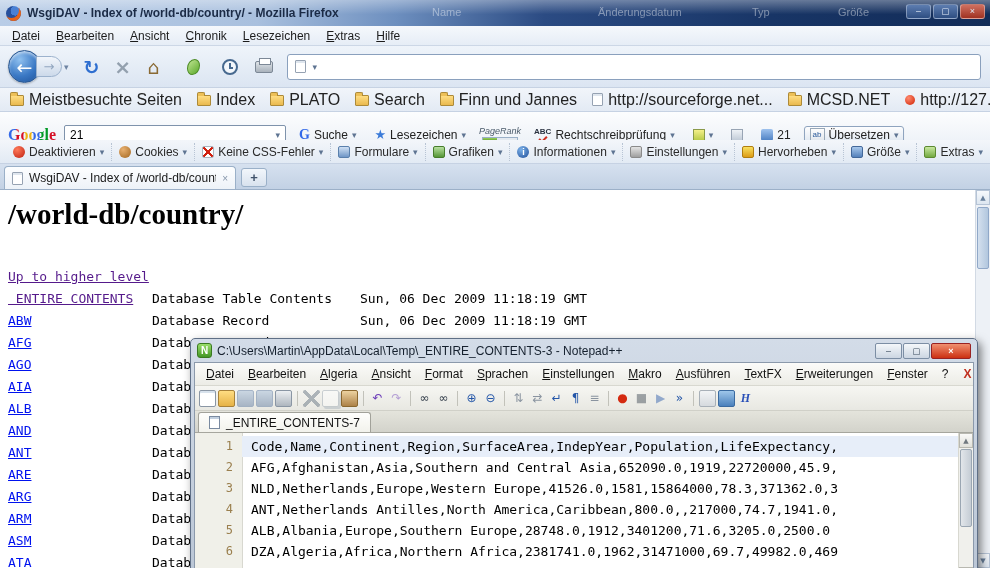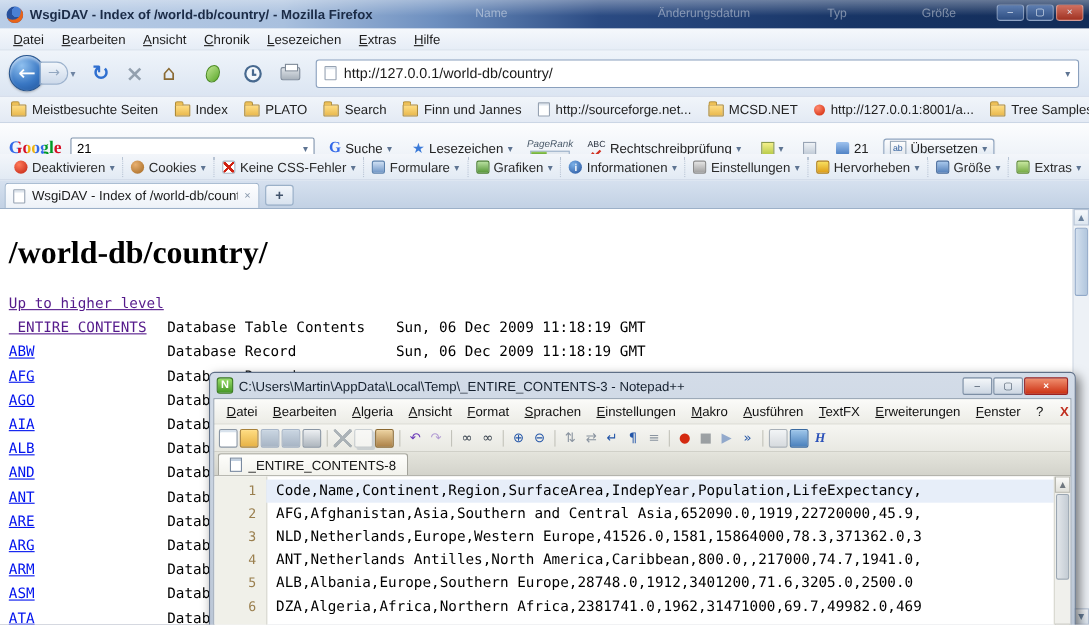--- a/index.html
+++ b/index.html
@@ -50,21 +50,21 @@
     background:linear-gradient(#dfe4e9,#a9b2bc);position:relative}
   .ic-printer::before{content:"";position:absolute;left:3px;top:-4px;width:10px;height:5px;background:#fff;border:1px solid #7c8896}
   .urlbar{flex:1;height:26px;margin:0 9px 0 10px;background:#fff;border:1px solid #8aa0bd;border-radius:3px;
     display:flex;align-items:center;padding:0 7px;font-size:13px;color:#1a1a1a;gap:7px}
   .urltext{flex:1;white-space:nowrap;overflow:hidden}
   .ic-page{width:11px;height:13px;background:#fff;border:1px solid #96a2b2;border-radius:1px;box-shadow:inset 0 2px 0 #dfe6ee;flex:none}
   .dd{color:#5e7492;font-size:9px}
 
   .ff-bookmarks{position:absolute;left:0;top:88px;width:100%;height:24px;
     background:linear-gradient(#f1f5fa,#e3eaf4);border-bottom:1px solid #c6d2e3;
-    display:flex;align-items:center;gap:15px;padding:0 10px;font-size:12px;color:#222;white-space:nowrap;overflow:hidden}
+    display:flex;align-items:center;gap:15px;padding:0 10px;font-size:16px;color:#222;white-space:nowrap;overflow:hidden}
   .bm{display:flex;align-items:center;gap:5px}
   .ic-folder{width:14px;height:11px;border-radius:1px;border:1px solid #ad8a38;
     background:linear-gradient(#ffdd82,#e9b94e);position:relative;flex:none;margin-top:2px}
   .ic-folder::before{content:"";position:absolute;top:-4px;left:-1px;width:6px;height:3px;background:#edc058;
     border:1px solid #ad8a38;border-bottom:none;border-radius:2px 2px 0 0}
   .ic-reddot{width:10px;height:10px;border-radius:50%;background:radial-gradient(circle at 35% 30%,#ff8a70,#cf2202);flex:none}
 
   .ff-googlebar{position:absolute;left:0;top:112px;width:100%;height:46px;
     background:linear-gradient(#fcfdfe,#e7edf5);border-bottom:1px solid #c6d2e3;
     display:flex;align-items:center;gap:8px;padding:0 8px;font-size:12px;color:#222;white-space:nowrap;overflow:hidden}
@@ -74,21 +74,21 @@
   .g-search{width:222px;height:20px;background:#fff;border:1px solid #7f93ac;border-radius:2px;
     display:flex;align-items:center;padding:0 5px;gap:5px}
   .g-search .val{flex:1;font-size:12px;color:#000}
   .g-btn{display:flex;align-items:center;gap:4px;padding:1px 5px;border-radius:3px}
   .g-g{color:#3369E8;font-family:"Liberation Serif",serif;font-weight:bold;font-size:14px}
   .g-star{color:#3a7ad8;font-size:13px}
   .g-pr{display:flex;flex-direction:column;align-items:center;line-height:1;gap:1px}
   .g-pr .t{font-size:9px;font-style:italic;color:#4a5a6a}
   .g-pr .bar{width:36px;height:5px;background:#e3e9f0;border:1px solid #9ab0c8;position:relative}
   .g-pr .bar::before{content:"";position:absolute;left:0;top:0;bottom:0;width:42%;background:linear-gradient(#9ad05a,#56982a)}
-  .ic-abc{font-size:8px;font-weight:normal;color:#2a3240;line-height:1;text-align:right}
+  .ic-abc{font-size:8px;font-weight:bold;color:#2a3240;line-height:1;text-align:right}
   .ic-abc::after{content:"";display:block;width:6px;height:3px;border-left:2px solid #d03020;border-bottom:2px solid #d03020;
     transform:rotate(-45deg);margin:0 auto 1px}
   .ic-autofill{width:12px;height:12px;border:1px solid #8a9a4a;background:linear-gradient(#f4f08a,#bacc4a);flex:none}
   .ic-marker{width:12px;height:12px;border:1px solid #98a4b4;background:linear-gradient(#eef2f6,#c2ccd8);flex:none}
   .ic-counter{width:12px;height:12px;border-radius:2px;background:linear-gradient(#9ec2ee,#4a7ec2);flex:none}
   .g-raised{border:1px solid #8fa4bf;background:linear-gradient(#fdfdfe,#dde6f0);box-shadow:0 1px 1px rgba(0,0,0,.12)}
   .ic-translate{width:15px;height:13px;border:1px solid #98a8b8;background:linear-gradient(#fdfdfd,#e3e8ee);
     font-size:8px;color:#2a5a9a;display:flex;align-items:center;justify-content:center;flex:none}
 
   .ff-devbar{position:absolute;left:0;top:140px;width:100%;height:24px;
@@ -116,21 +116,21 @@
     border:1px solid #9ab0c8;border-bottom:none;border-radius:4px 4px 0 0;
     display:flex;align-items:center;gap:6px;padding:0 7px;font-size:12px;color:#1a1a1a}
   .tab .lbl{flex:1;white-space:nowrap;overflow:hidden}
   .tab-x{color:#8696aa;font-size:10px}
   .tab-plus{width:26px;height:19px;margin:0 0 2px 5px;border:1px solid #9ab0c8;border-radius:3px;
     background:linear-gradient(#f2f6fb,#d8e2ee);display:flex;align-items:center;justify-content:center;
     color:#41536b;font-size:13px;font-weight:bold}
 
   
   .ff-content{position:absolute;left:0;top:190px;right:0;bottom:0;background:#fff;overflow:hidden}
-  .page-heading{font-family:"Liberation Serif",serif;font-size:29px;font-weight:bold;color:#000;margin:24px 0 0 8px}
+  .page-heading{font-family:"Liberation Serif",serif;font-size:29px;font-weight:bold;color:#000;margin:8px 0 0 8px}
   .listing{position:absolute;left:8px;top:76px;font-family:"DejaVu Sans Mono","Liberation Mono",monospace;
     font-size:13px;line-height:22px;color:#000}
   .uplink{display:block;height:22px}
   a.lnk{color:#0012ee;text-decoration:underline;white-space:pre}
   a.lnk.visited{color:#551A8B}
   .row{position:relative;height:22px;width:950px}
   .c-name{position:absolute;left:0;white-space:pre}
   .c-type{position:absolute;left:144px;white-space:pre}
   .c-date{position:absolute;left:352px;white-space:pre}
 
@@ -244,21 +244,20 @@
         <span class="ic-feed"></span>
       </span>
     <span class="tbtn" style="margin-left:10px">
         <span class="ic-clock"></span>
       </span>
     <span class="tbtn" style="margin-left:8px">
         <span class="ic-printer"></span>
       </span>
     <span class="urlbar">
       <span class="ic-page"></span>
-      <span class="urltext">http://127.0.0.1/world-db/country/</span>
       <span class="dd">▾</span>
     </span>
   </div>
 
   <div class="ff-bookmarks">
     <span class="bm">
         <span class="ic-folder"></span>
         <span>Meistbesuchte Seiten</span>
       </span>
     <span class="bm">
@@ -536,21 +535,21 @@
         <span class="nico g-blue dim">▶</span>
         <span class="nico g-blue">»</span>
         <span class="nsep"></span>
         <span class="nico n-plain"></span>
         <span class="nico n-run"></span>
         <span class="nico g-serif">H</span>
       </div>
       <div class="npp-tabbar">
         <span class="npp-tab">
           <span class="ic-doc"></span>
-          <span>_ENTIRE_CONTENTS-8</span>
+          <span>_ENTIRE_CONTENTS-7</span>
         </span>
       </div>
       <div class="npp-editor">
         <div class="codelines">
           <div class="cl cur">
               <span class="ln">1</span>
               <span class="lt">Code,Name,Continent,Region,SurfaceArea,IndepYear,Population,LifeExpectancy,</span>
             </div>
           <div class="cl">
               <span class="ln">2</span>

